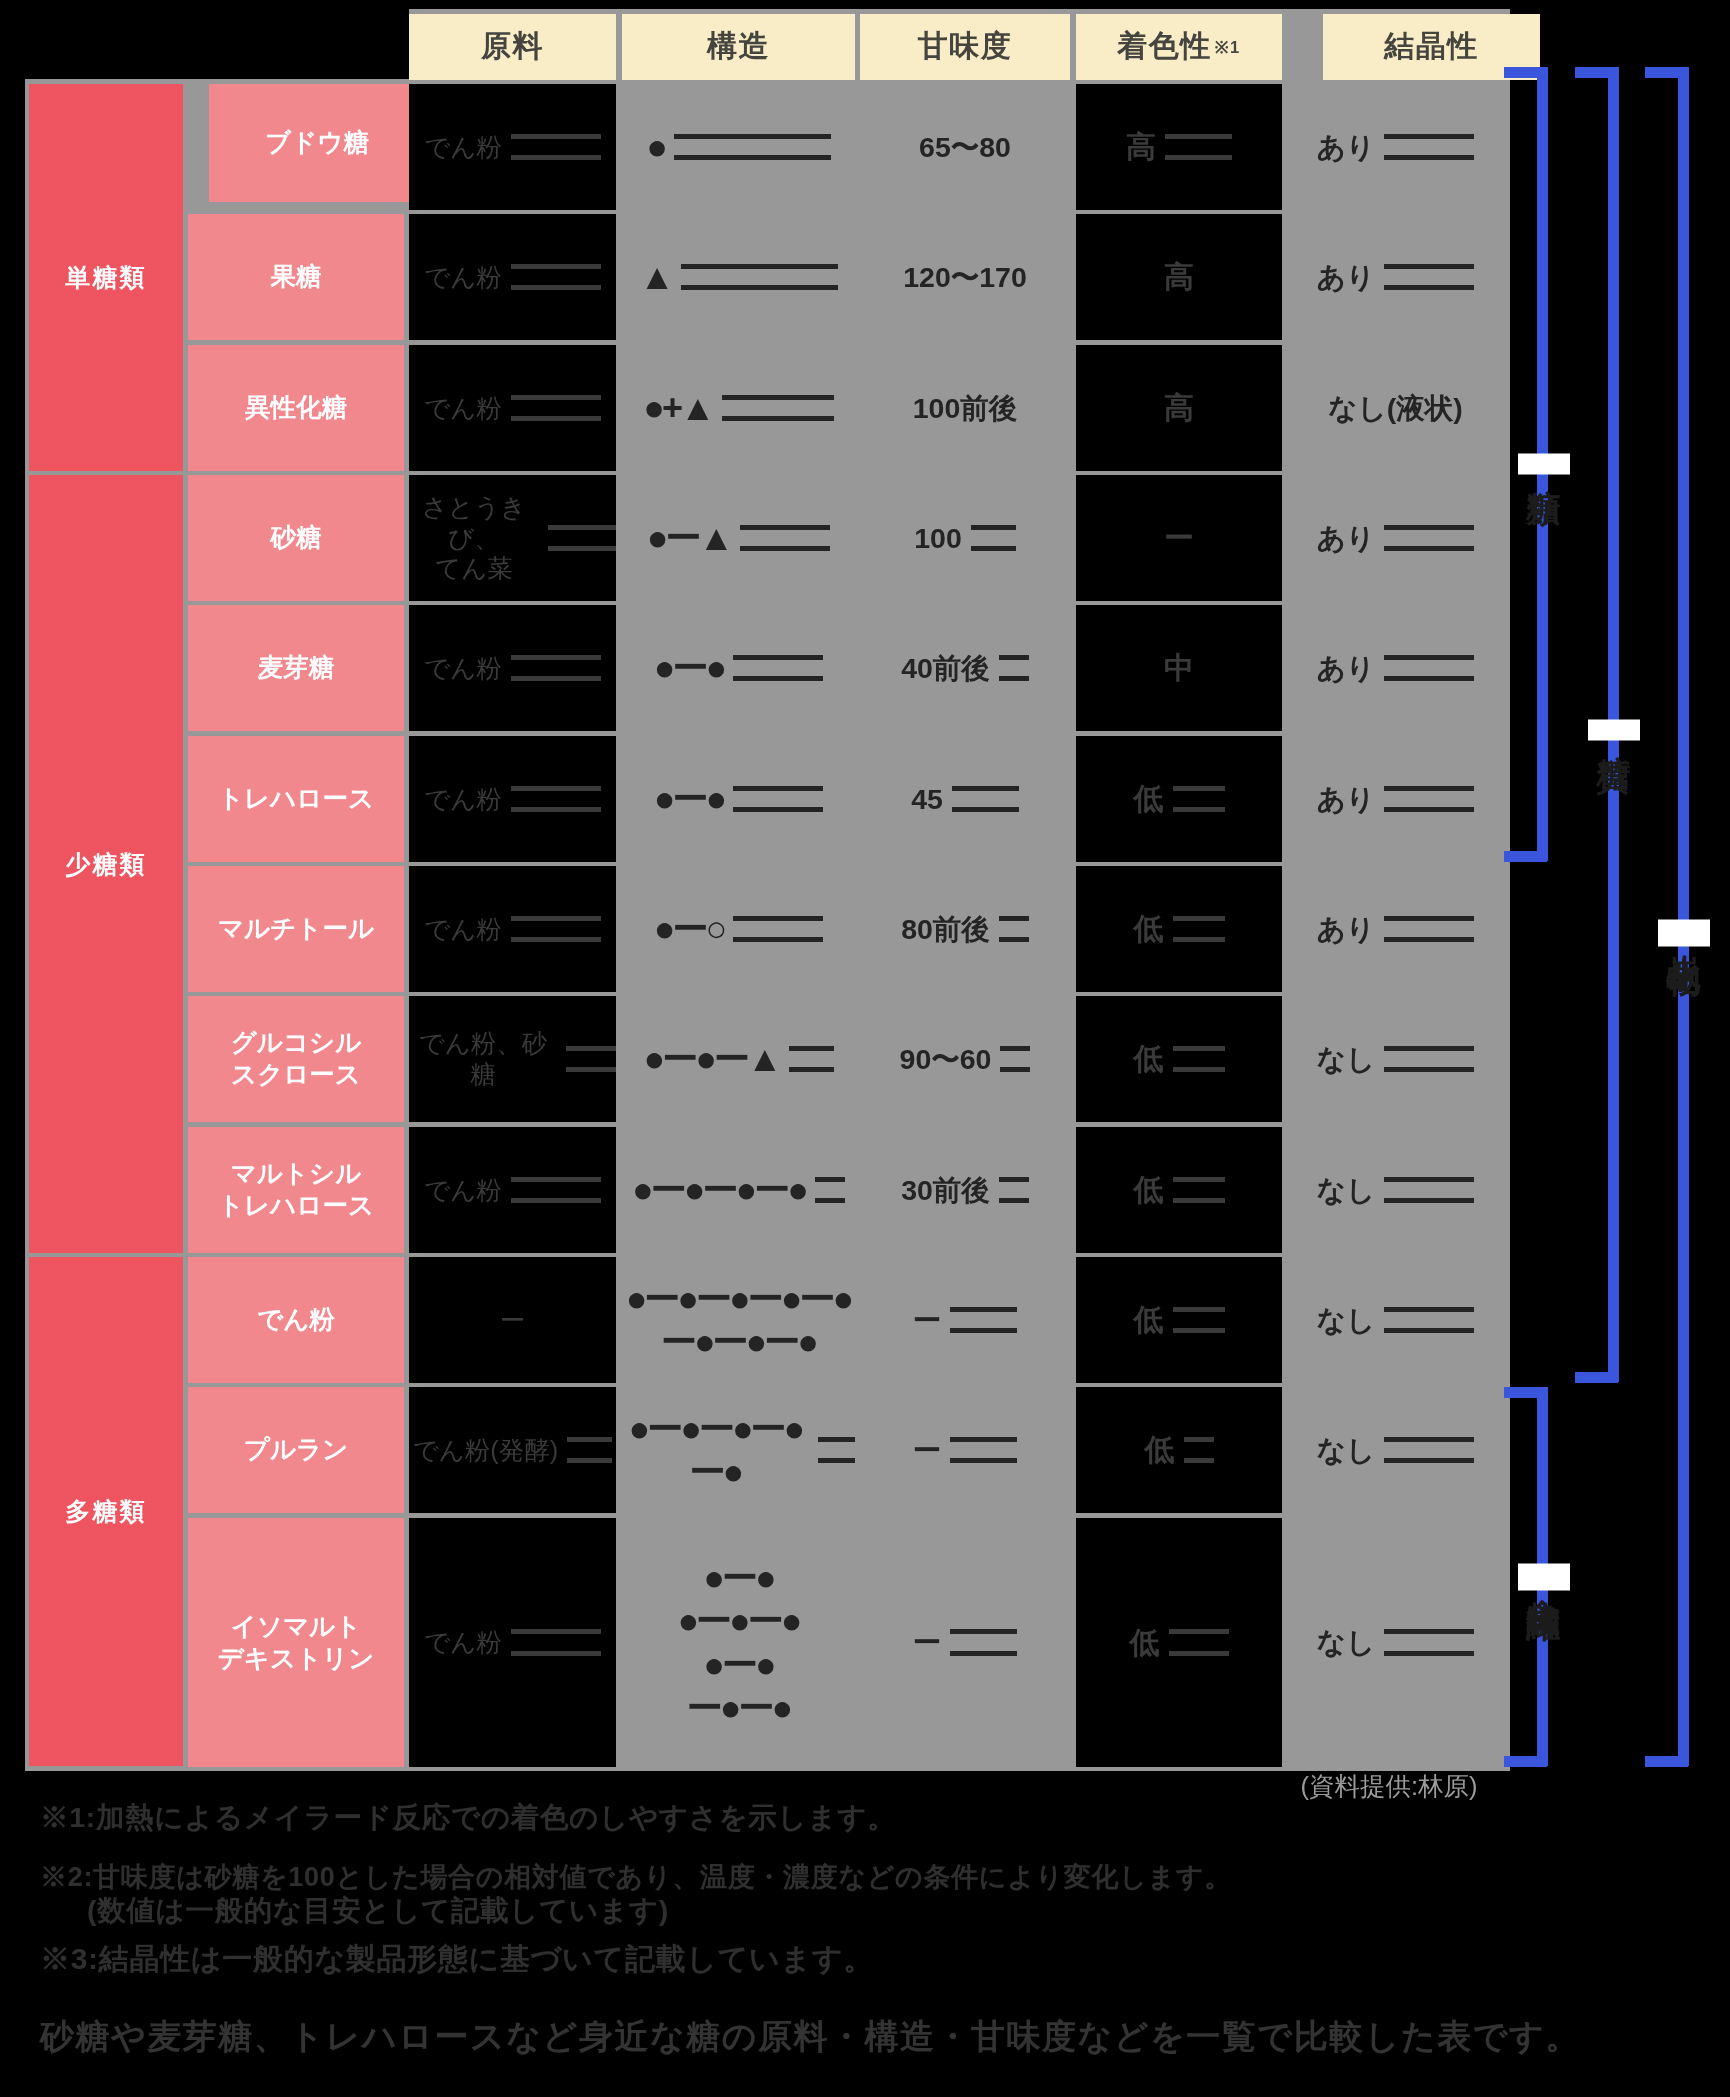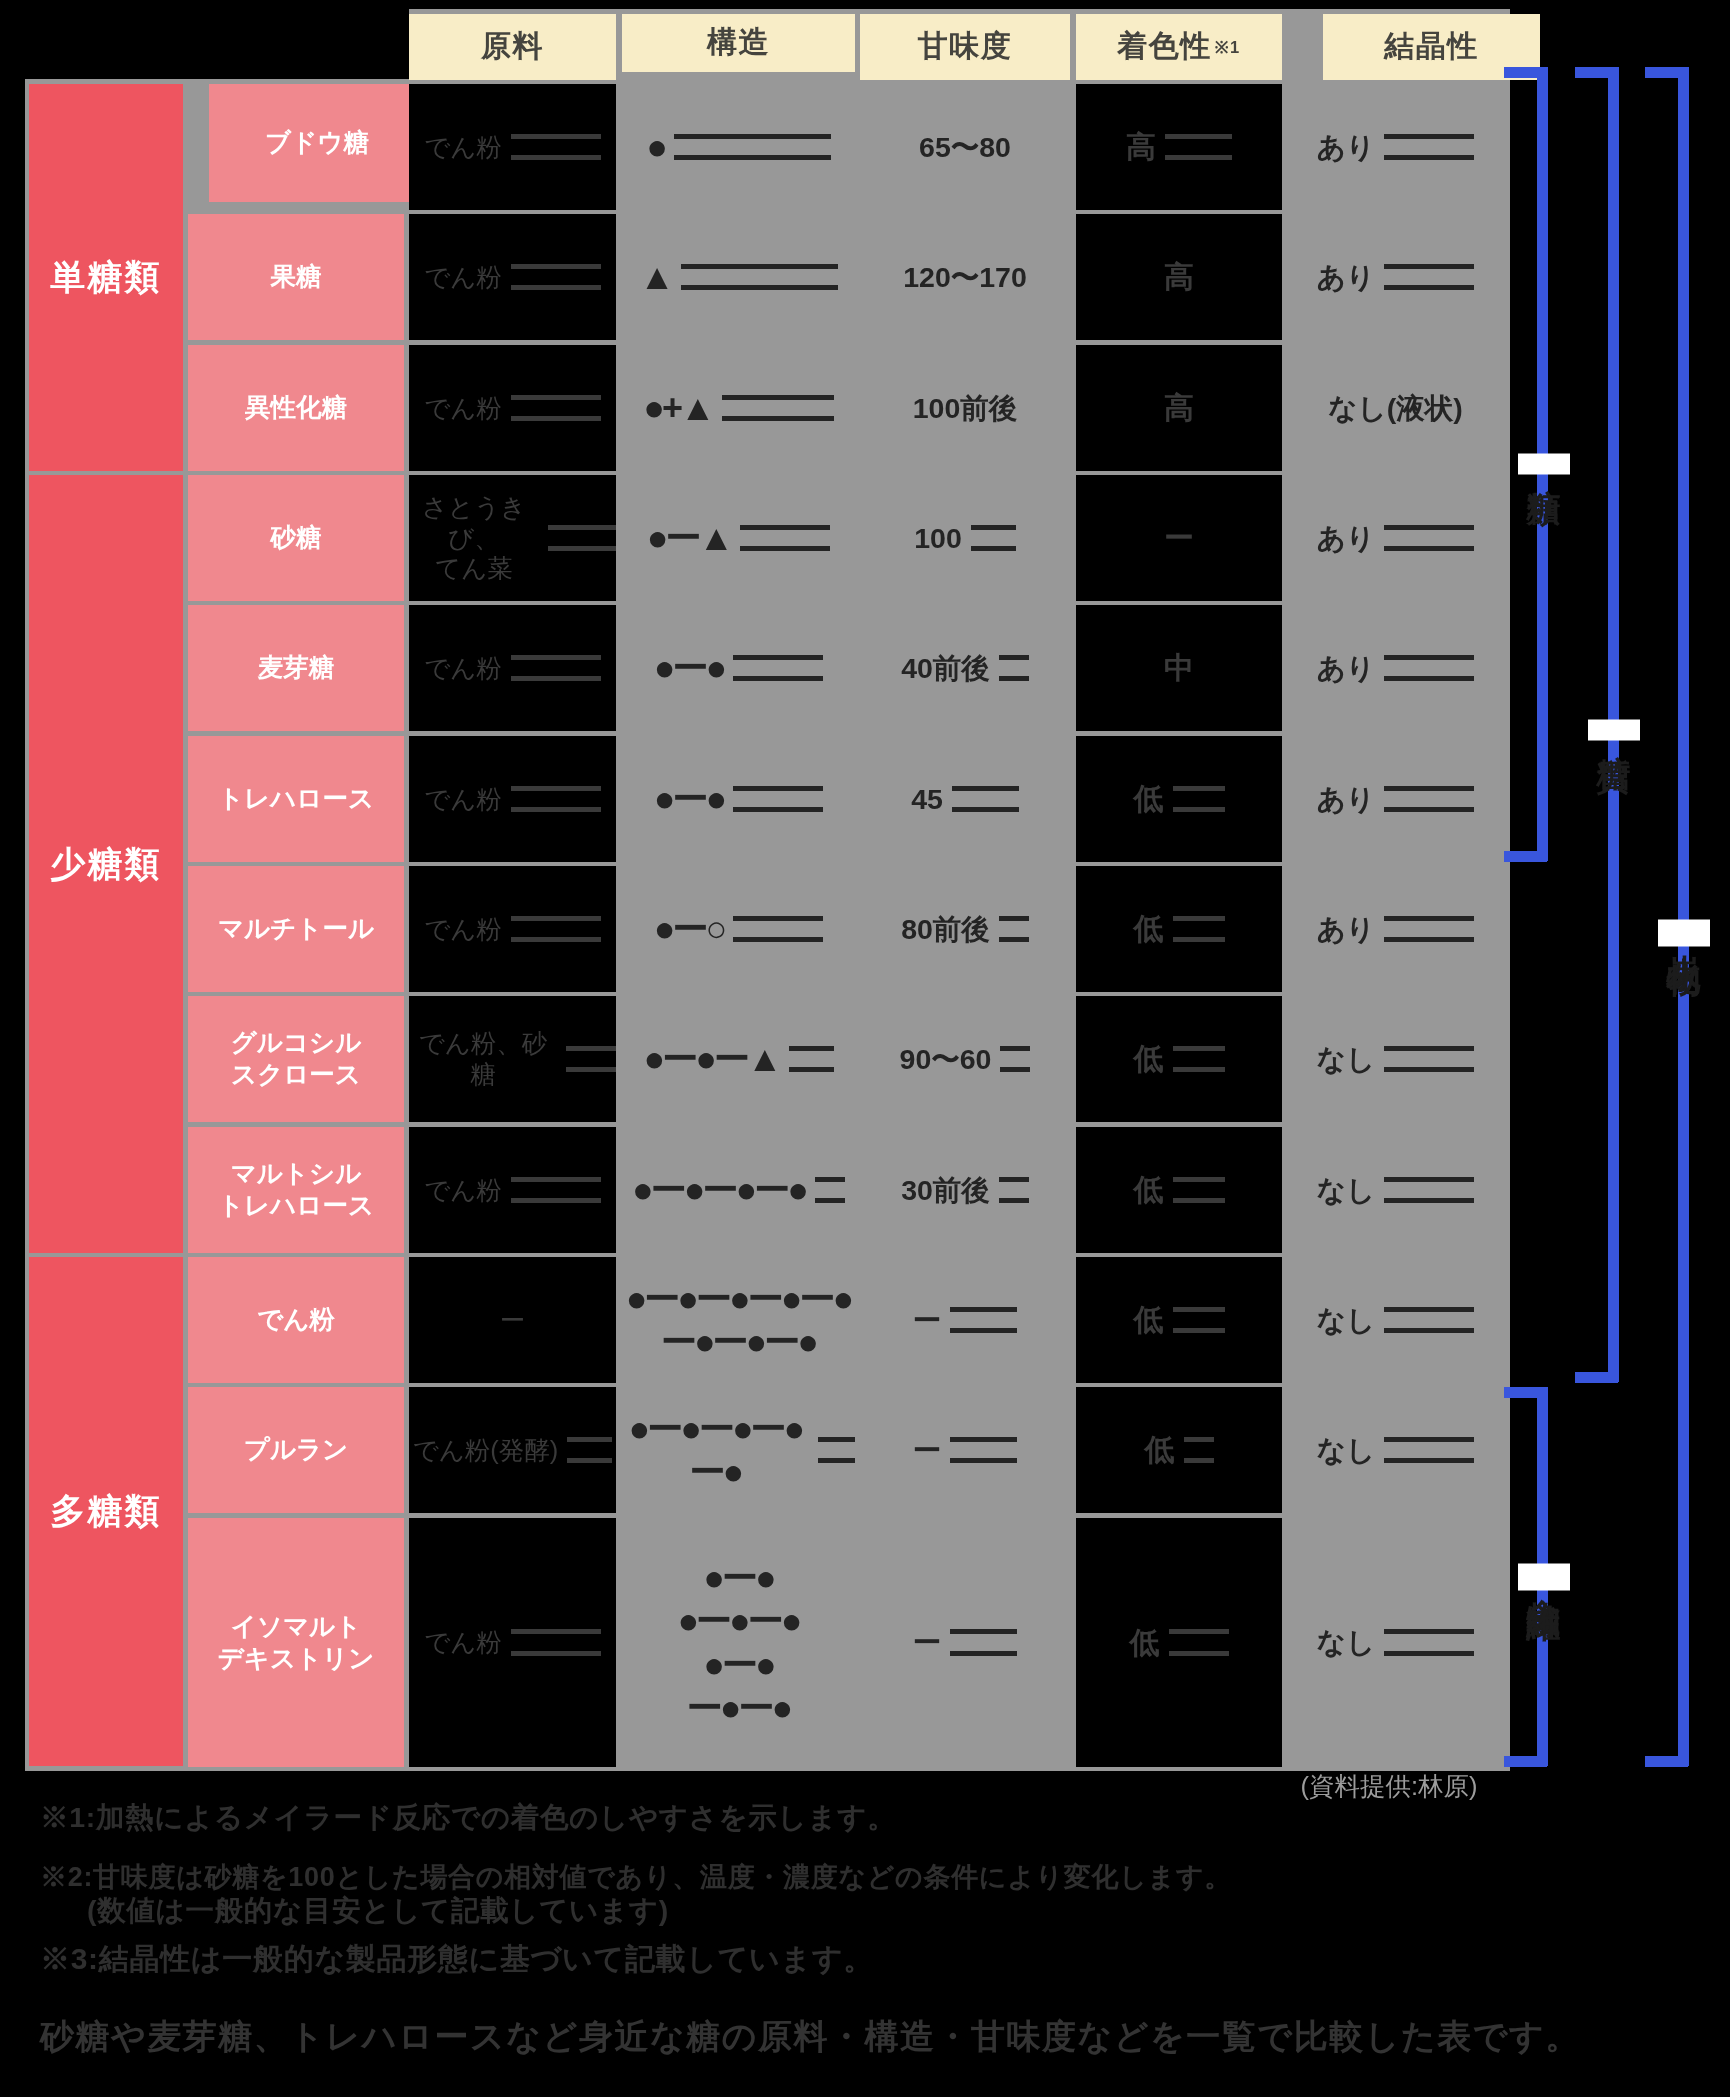--- a/index.html
+++ b/index.html
@@ -5,21 +5,21 @@
   html,body{margin:0;padding:0;background:#000;}
   #page{position:relative;width:1730px;height:2097px;background:#000;overflow:hidden;
         font-family:Liberation Sans, sans-serif;}
   .abs{position:absolute;}
   .frame{background:#989898;}
   .corner{background:#000;}
   .hcell{background:#f8edc7;color:#45443e;display:flex;align-items:center;justify-content:center;
          font-size:30px;font-weight:bold;letter-spacing:1.5px;}
   .hcell sup{font-size:16.5px;vertical-align:super;margin-left:3px;font-weight:bold;}
   .gcell{background:#ee5560;color:#fff;display:flex;align-items:center;justify-content:center;
-         font-size:35px;font-weight:bold;letter-spacing:2.2px;}
+         font-size:25px;font-weight:bold;letter-spacing:2.2px;}
   .pcell{background:#f0888e;color:#fff;display:flex;align-items:center;justify-content:center;
          font-size:25.5px;font-weight:bold;text-align:center;white-space:pre-line;line-height:1.25;}
   .dcell{display:flex;align-items:center;justify-content:center;}
   .dcell .txt{white-space:pre-line;text-align:center;line-height:1.2;}
   .col-raw,.col-color{background:#000;color:#3a3a3a;}
   .col-structure,.col-sweet,.col-cryst{background:#989898;color:#242424;}
   .col-raw{font-size:25.5px;}
   .col-structure{font-size:36px;font-weight:bold;letter-spacing:-3px;}
   .col-sweet{font-size:28.5px;font-weight:bold;}
   .col-color{font-size:30px;font-weight:bold;}
@@ -40,21 +40,21 @@
 <div id="page">
 
   <div class="abs frame" style="left:25px;top:9px;width:1485px;height:1762px;"></div>
 
   <div class="abs corner" style="left:25px;top:9px;width:384px;height:70px;"></div>
 
   <div id="tableLayer">
       <div class="abs hcell" style="left: 409px; top: 13.5px; width: 207px; height: 66px;">
         <span>原料</span>
       </div>
-      <div class="abs hcell" style="left: 622px; top: 13.5px; width: 233px; height: 58px;">
+      <div class="abs hcell" style="left: 622px; top: 13.5px; width: 233px; height: 66px;">
         <span>構造</span>
       </div>
       <div class="abs hcell" style="left: 860px; top: 13.5px; width: 210px; height: 66px;">
         <span>甘味度</span>
       </div>
       <div class="abs hcell" style="left: 1076px; top: 13.5px; width: 206px; height: 66px;">
         <span>着色性</span>
         <sup>※1</sup>
       </div>
       <div class="abs hcell" style="left: 1287px; top: 13.5px; width: 217px; height: 66px; margin-left: 36px;">

